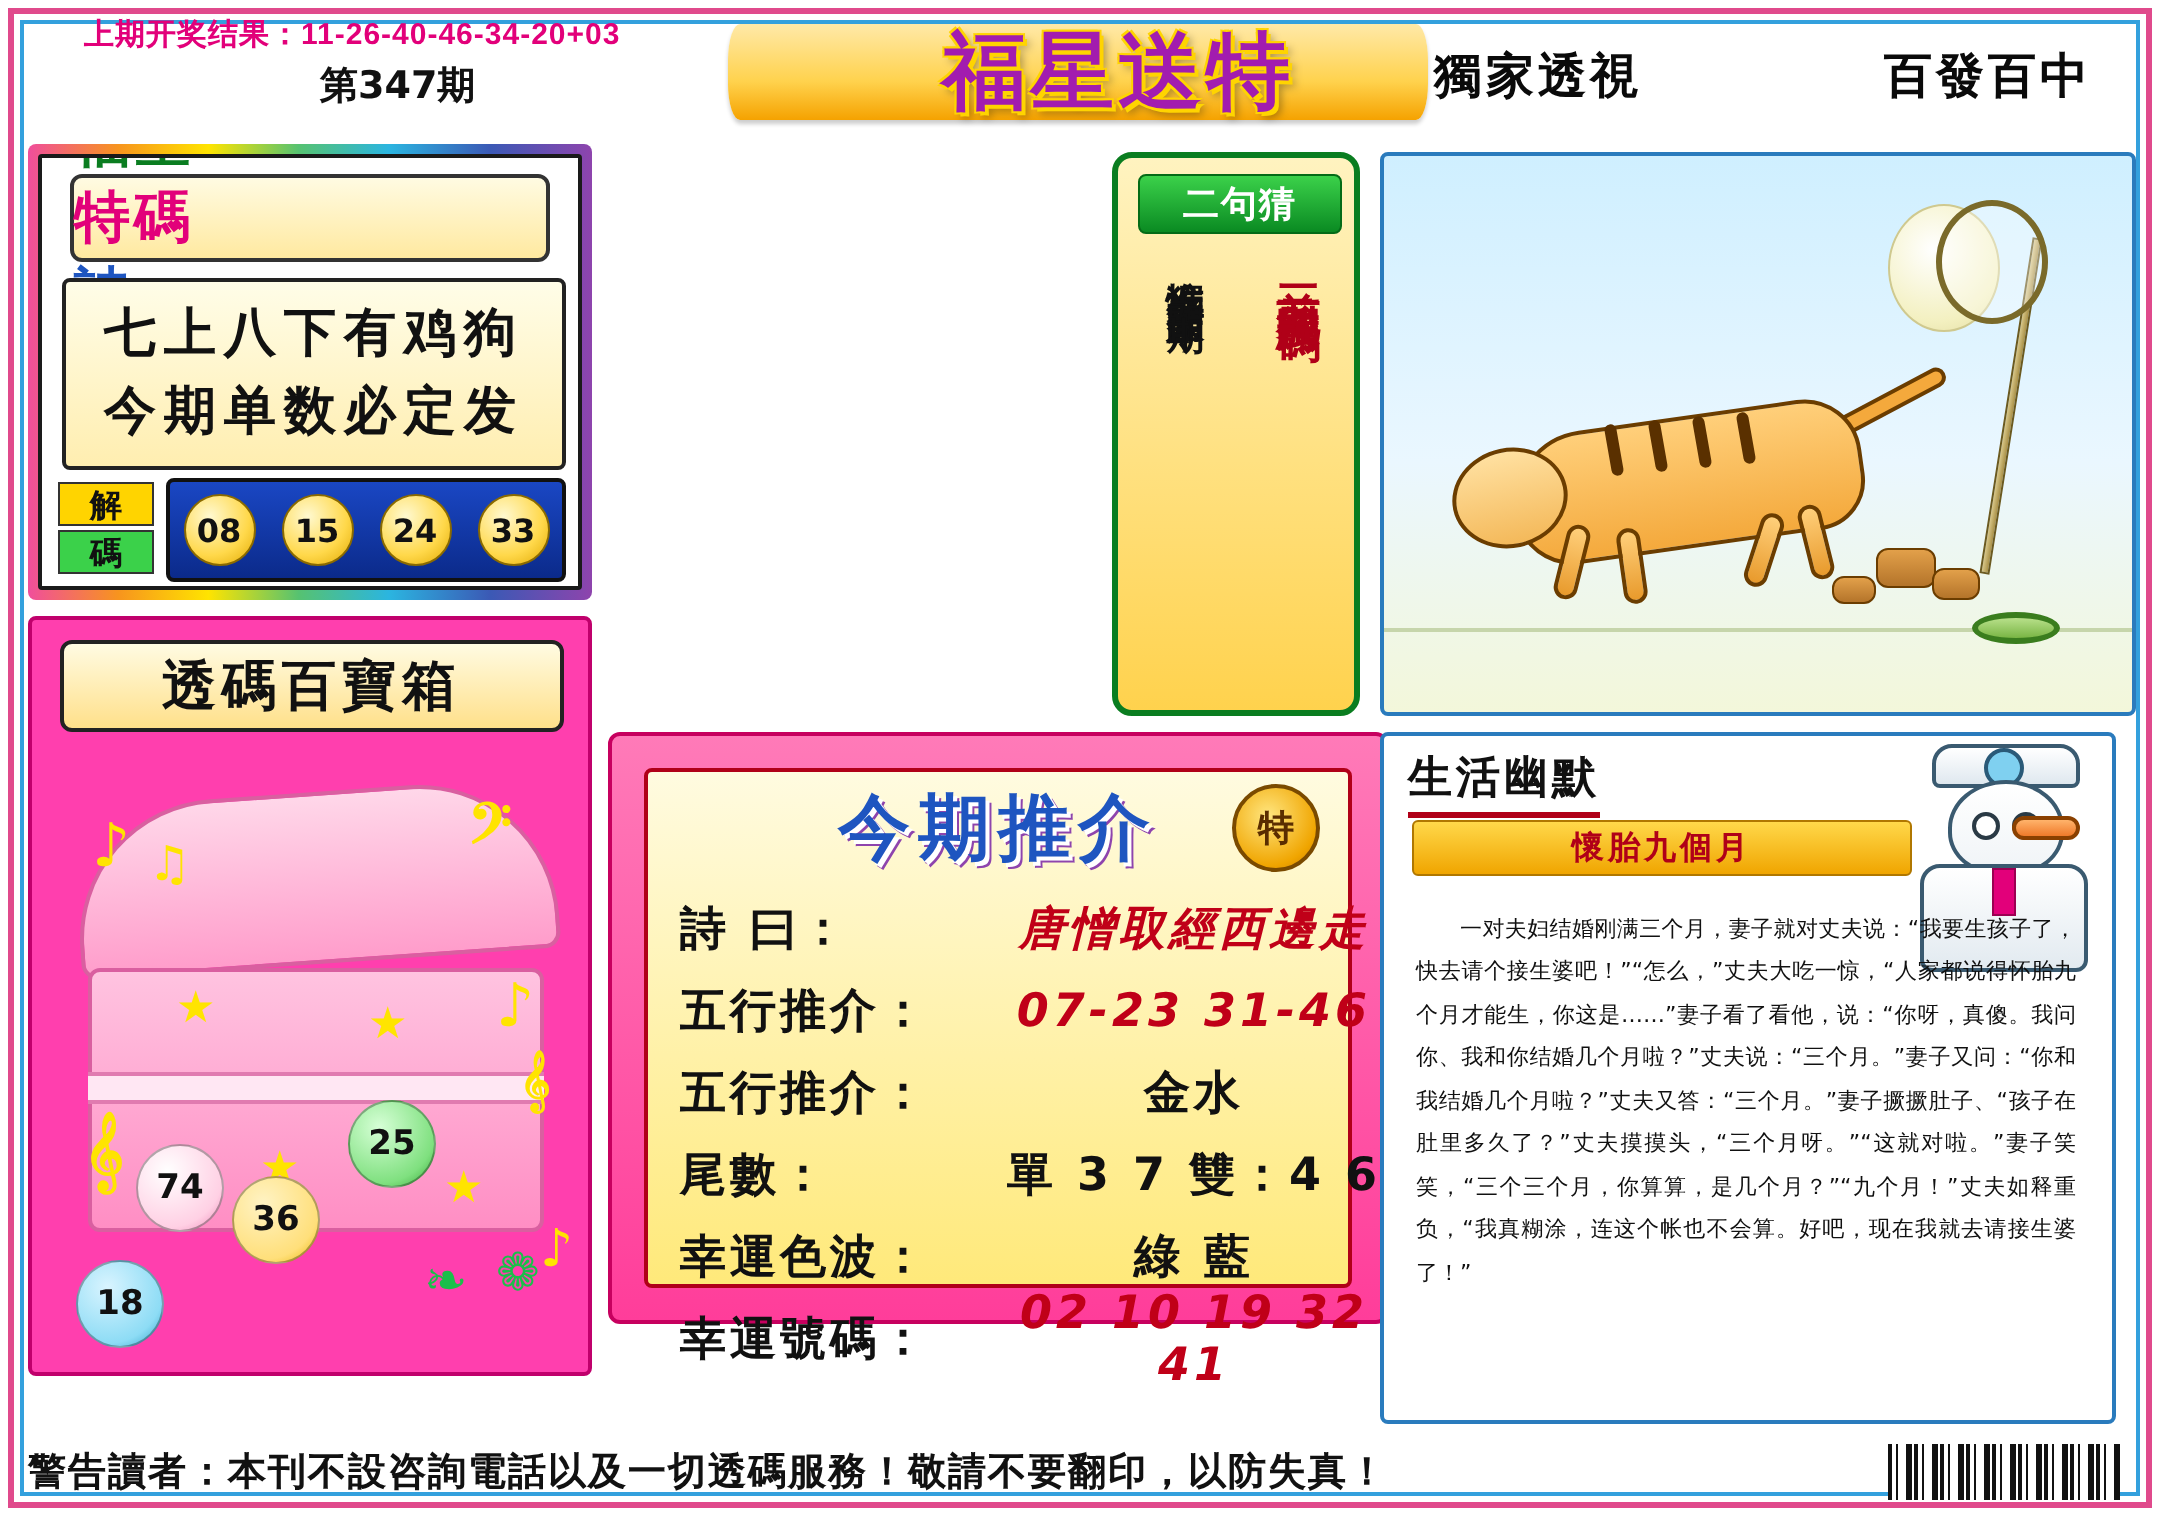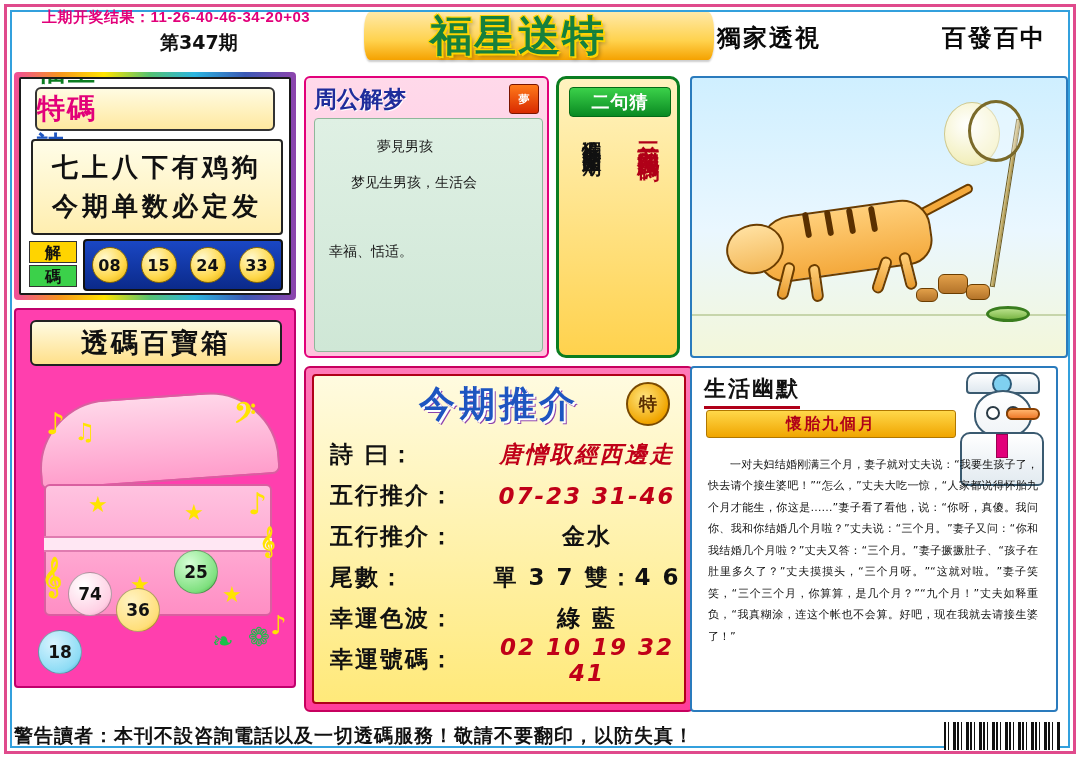--- a/index.html
+++ b/index.html
@@ -34,24 +34,24 @@
     position:absolute; left:30px; top:2px;
     color:#e2007a; font-size:15px; font-weight:bold;
     font-family:"Liberation Sans",sans-serif;
     letter-spacing:0.5px;
   }
   .issue-no {
     position:absolute; left:148px; top:24px;
     color:#111; font-size:19px; font-weight:bold;
   }
   .main-title {
-    position:absolute; left:361px; top:2px; width:290px; height:56px;
+    position:absolute; left:402px; top:2px; width:290px; height:56px;
     display:flex; align-items:center; justify-content:center;
     font-size:42px; font-weight:bold;
-    color:#15803d;
+    color:#a21caf;
     text-shadow:
       2px 2px 0 #ffd400,
      -1px -1px 0 #ffd400,
       1px -1px 0 #ffd400,
      -1px 1px 0 #ffd400,
       3px 3px 4px rgba(0,0,0,.35);
     letter-spacing:2px;
     font-family:"DejaVu Sans",sans-serif;
   }
   .title-ribbon {
@@ -220,24 +220,24 @@
   }
   .vtext {
     writing-mode:vertical-rl; text-orientation:upright;
     font-size:22px; font-weight:bold; color:#b00018; letter-spacing:3px;
     line-height:1;
   }
   .vtext.small { font-size:19px; color:#111; }
 
   
   .tuijie {
-    position:absolute; left:304px; top:366px; width:390px; height:346px;
+    position:absolute; left:304px; top:366px; width:390px; height:296px;
     background:linear-gradient(180deg,#ff7ab8,#ff3d9a);
     border:2px solid #c7005f; border-radius:6px;
-    padding:6px;
+    padding:16px;
   }
   .tuijie-inner {
     width:100%; height:100%;
     background:linear-gradient(180deg,#fffbe0,#ffe97a);
     border:2px solid #b00018; border-radius:4px;
     position:relative;
   }
   .tuijie-head {
     position:absolute; left:0; top:4px; width:100%; height:48px;
     display:flex; align-items:center; justify-content:center;
@@ -479,29 +479,20 @@
       <div class="note" style="left:196px;top:316px;color:#1bbf4a;font-size:26px;">❧</div>
       <div class="note" style="left:232px;top:312px;color:#1bbf4a;font-size:26px;">❁</div>
 
       <div class="tball tb-74">74</div>
       <div class="tball tb-36">36</div>
       <div class="tball tb-25">25</div>
       <div class="tball tb-18">18</div>
     </div>
   </div>
 
-  <div class="dream-box">
-    <div class="dream-title">周公解梦</div>
-    <div class="dream-stamp">夢</div>
-    <div class="dream-inner">
-      <p class="l1">夢見男孩</p>
-      <p class="l2">梦见生男孩，生活会</p>
-      <p class="l3">幸福、恬适。</p>
-    </div>
-  </div>
 
   <div class="erju-box">
     <div class="erju-title">二句猜</div>
     <div class="erju-cols">
       <div class="vtext">三前九後開一碼</div>
       <div class="vtext small">惟獨老豬開本期</div>
     </div>
   </div>
 
   <div class="tuijie">

